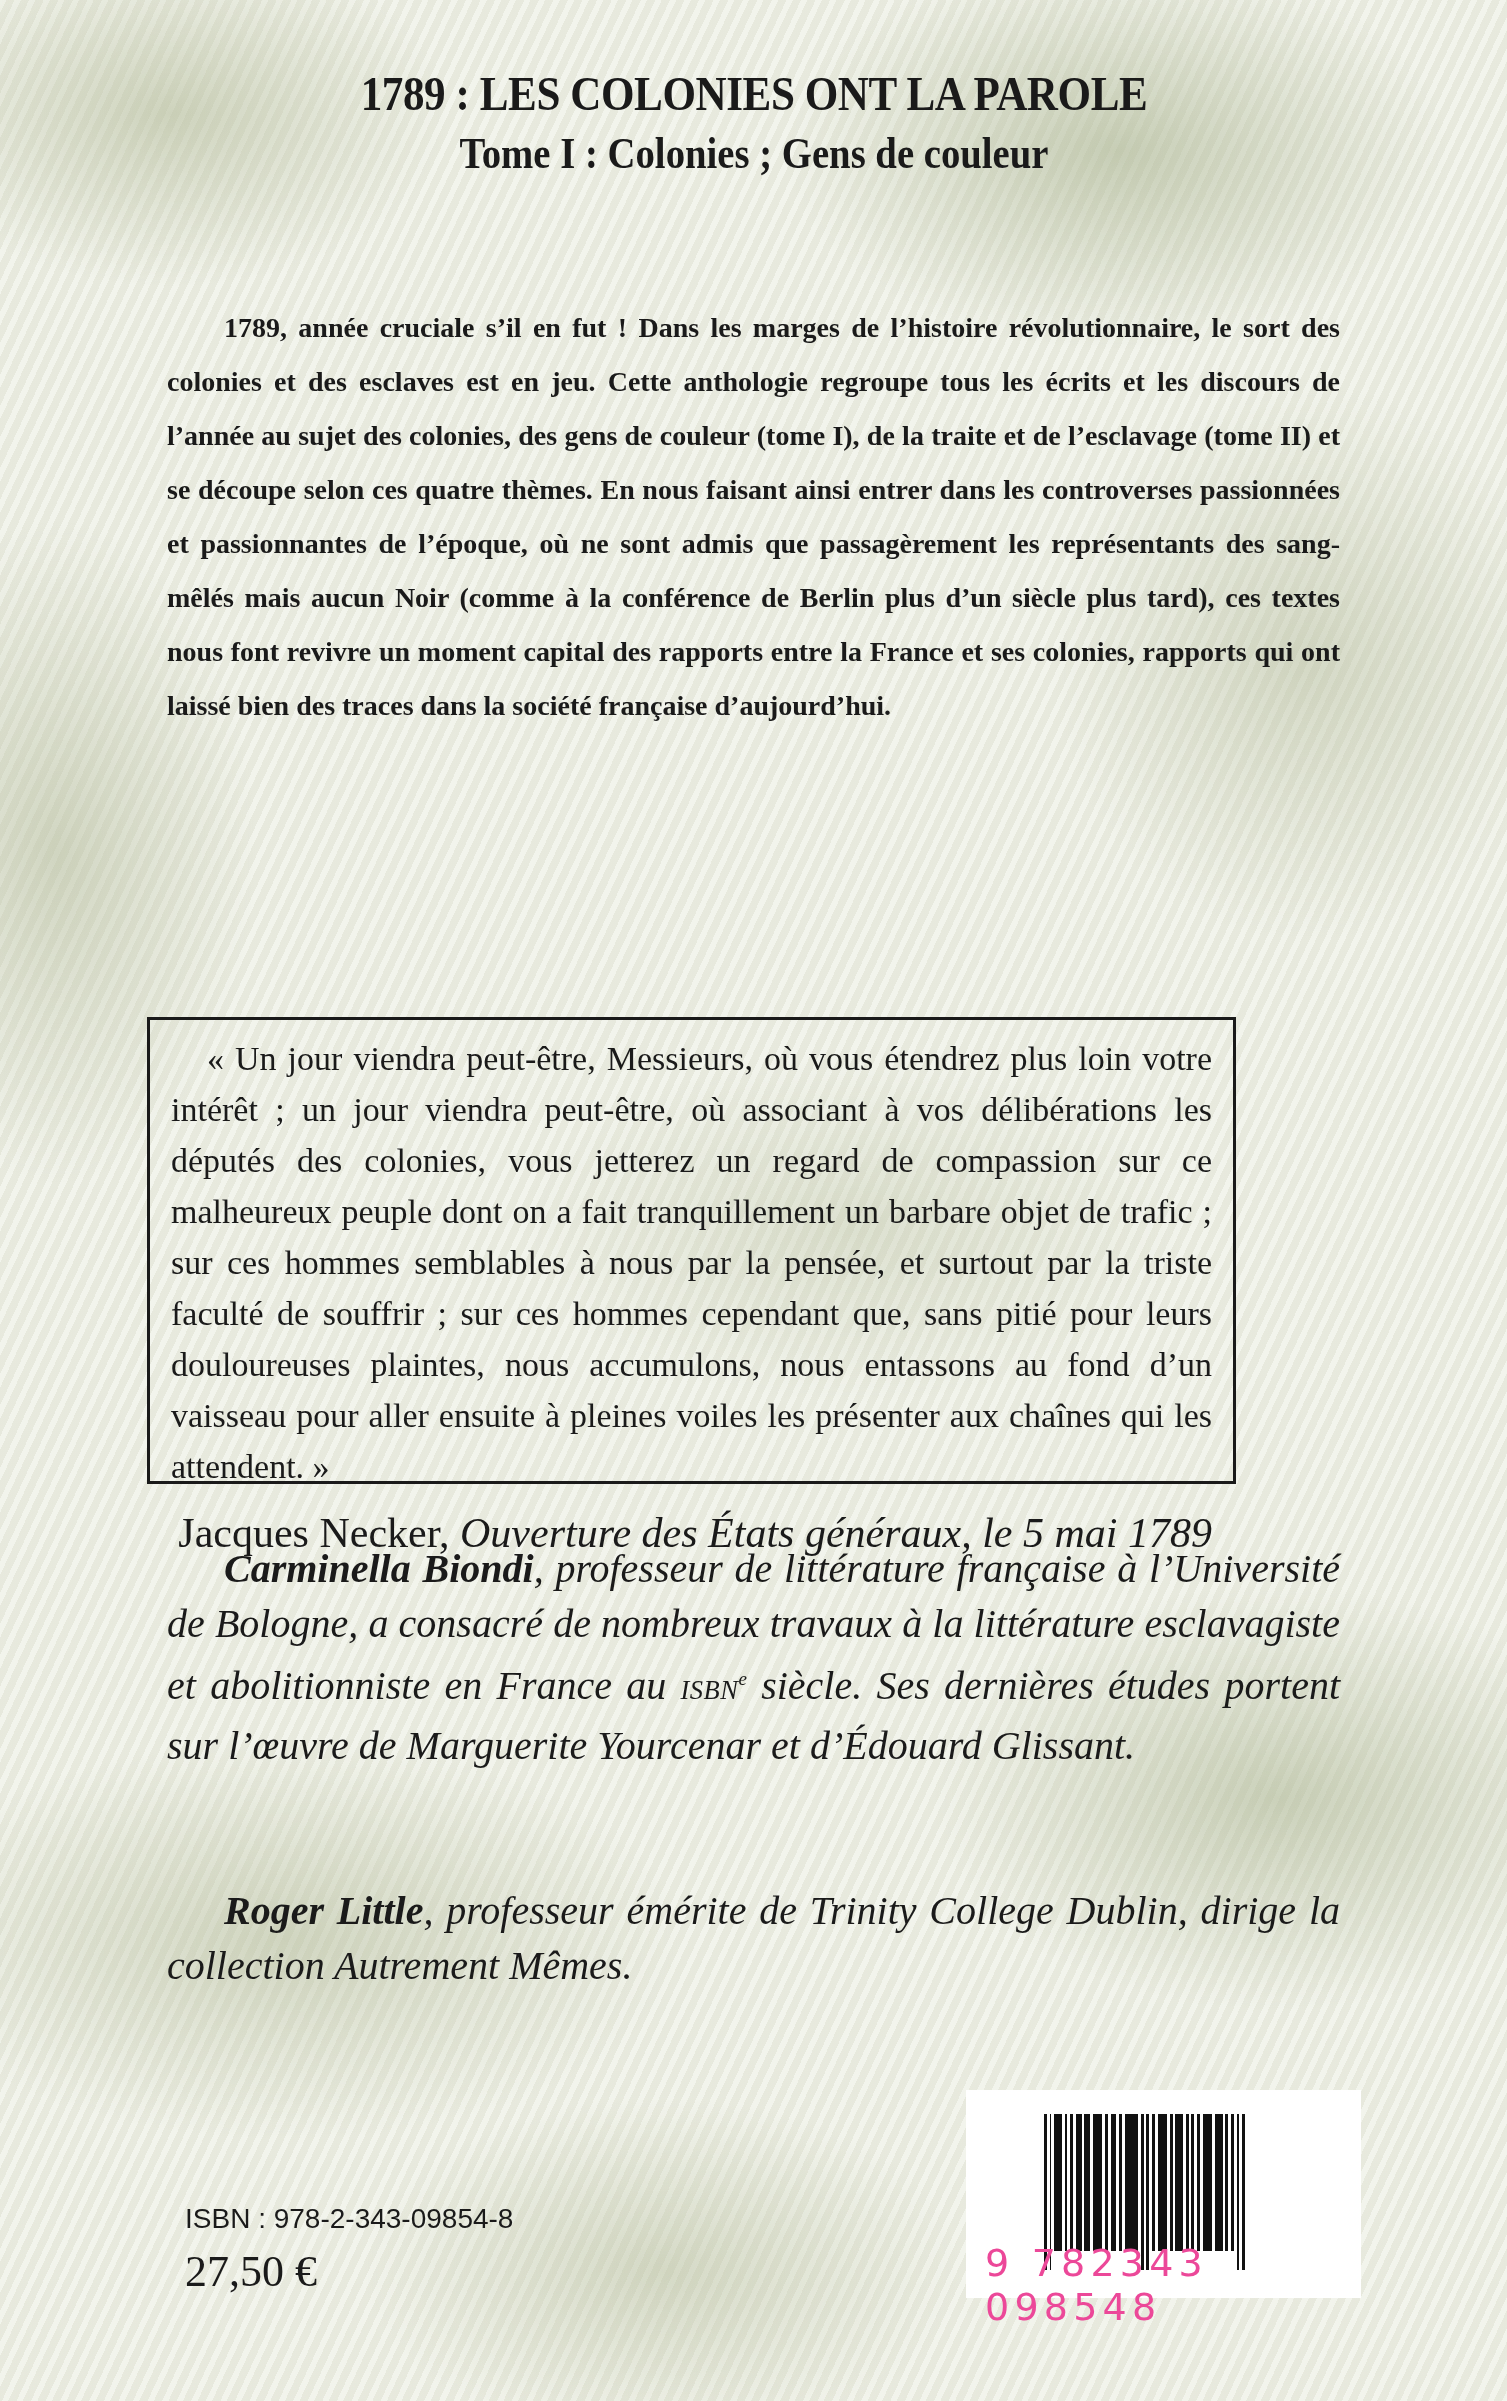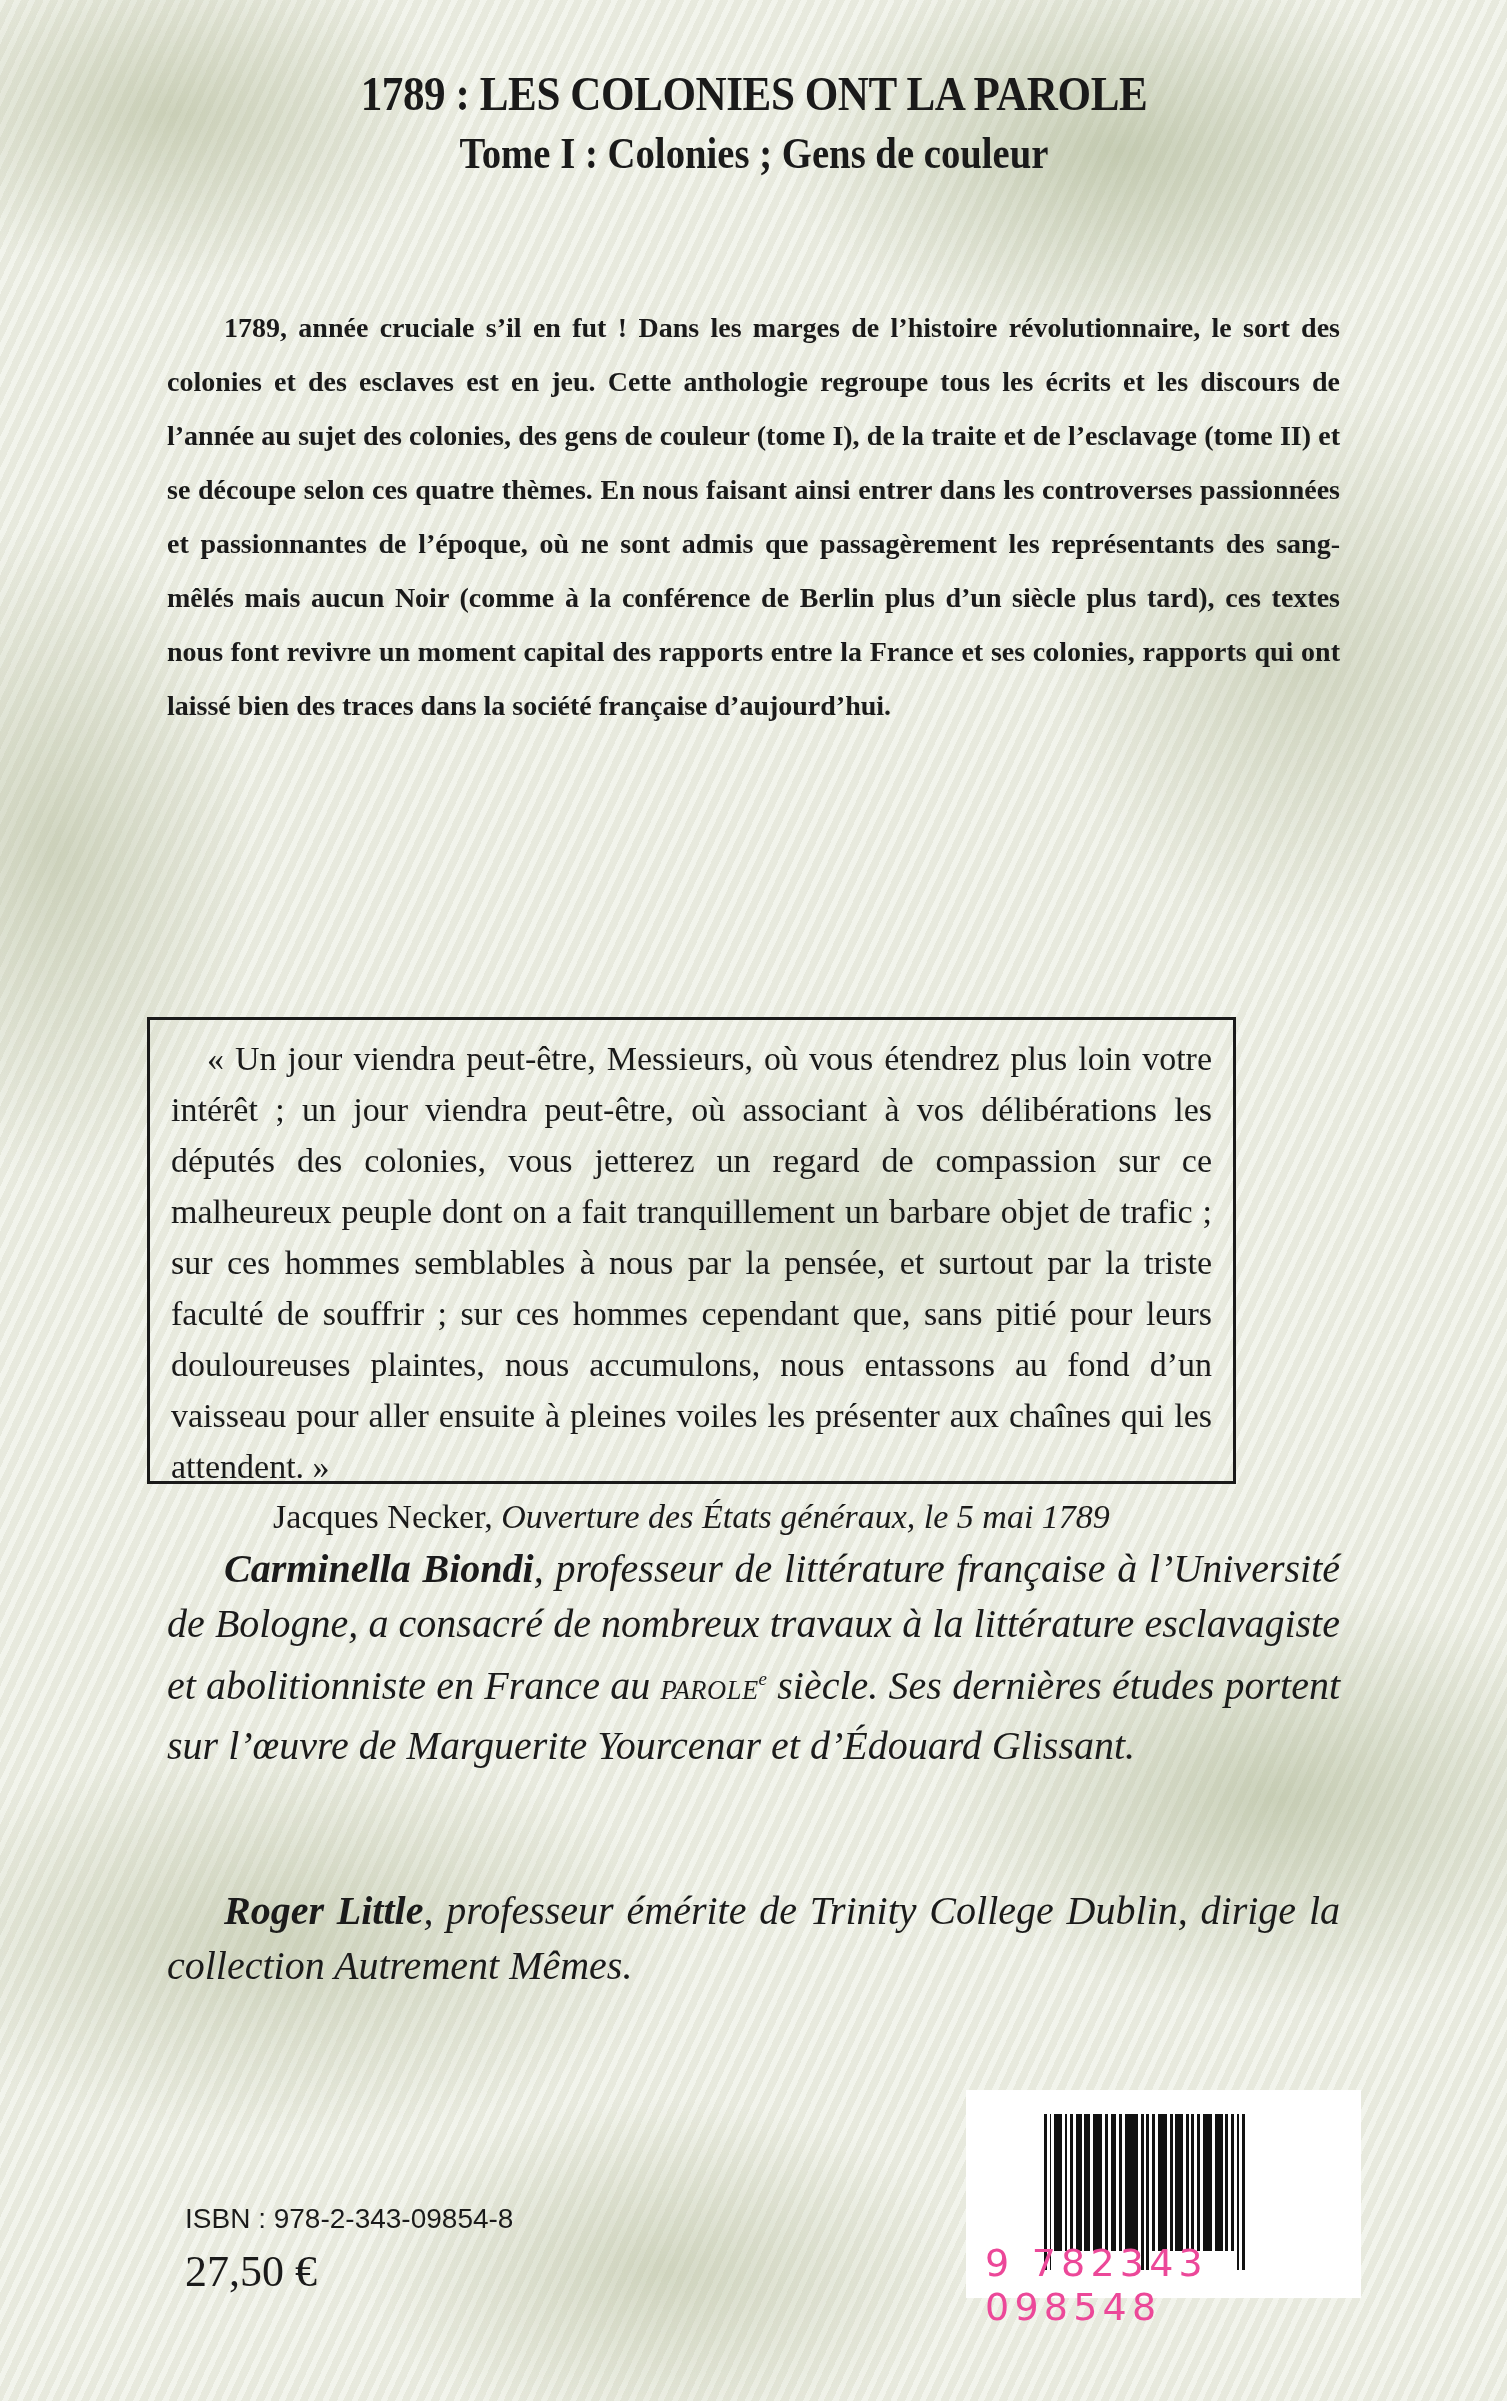--- a/index.html
+++ b/index.html
@@ -23,21 +23,21 @@
   .sub-title { font-weight: bold; font-size: 44px; transform: scaleX(0.88); margin: 3.8px 0 0 0; line-height: 53px; }
   .blurb {
     position: absolute; top: 301px; left: 167px; width: 1173px;
     font-size: 28px; line-height: 54px; text-align: justify; text-indent: 57px; margin: 0; font-weight: bold;
   }
   .quote-box {
     position: absolute; top: 1017px; left: 147px; width: 1089px; height: 467px;
     border: 3.8px solid #1a1a1a; box-sizing: border-box; padding: 13.2px 21px 0 21px;
   }
   .quote-text { font-size: 34px; line-height: 51px; text-align: justify; text-indent: 36px; margin: 0; }
-  .quote-attrib { font-size: 34px; text-align: center; margin: 1px 0 0 0; line-height: 47px; }
+  .quote-attrib { font-size: 42px; text-align: right; margin: 18px 0 0 0; line-height: 47px; }
   .quote-attrib em { font-style: italic; }
   .bio { position: absolute; left: 167px; width: 1173px; font-size: 40px; line-height: 55px; font-style: italic; text-align: justify; text-indent: 57px; margin: 0; }
   .bio b { font-style: italic; font-weight: bold; }
   .bio .sc { font-size: 26.5px; letter-spacing: 0.5px; }
   .bio .sup { font-size: 19px; vertical-align: super; }
   .bio-1 { top: 1541px; }
   .bio-2 { top: 1883px; }
   .isbn { position: absolute; top: 2203px; left: 185px; font-family: "Liberation Sans", "DejaVu Sans", sans-serif; font-size: 28px; }
   .price { position: absolute; top: 2246px; left: 185px; font-size: 44px; }
   .barcode-box { position: absolute; top: 2090px; left: 966px; width: 395px; height: 208px; background: #ffffff; }
@@ -53,21 +53,21 @@
   <h2 class="sub-title">Tome I : Colonies ; Gens de couleur</h2>
 </div>
 
 <p class="blurb">1789, année cruciale s’il en fut ! Dans les marges de l’histoire révolutionnaire, le sort des colonies et des esclaves est en jeu. Cette anthologie regroupe tous les écrits et les discours de l’année au sujet des colonies, des gens de couleur (tome I), de la traite et de l’esclavage (tome II) et se découpe selon ces quatre thèmes. En nous faisant ainsi entrer dans les controverses passionnées et passionnantes de l’époque, où ne sont admis que passagèrement les représentants des sang-mêlés mais aucun Noir (comme à la conférence de Berlin plus d’un siècle plus tard), ces textes nous font revivre un moment capital des rapports entre la France et ses colonies, rapports qui ont laissé bien des traces dans la société française d’aujourd’hui.</p>
 
 <div class="quote-box">
   <p class="quote-text">« Un jour viendra peut-être, Messieurs, où vous étendrez plus loin votre intérêt ; un jour viendra peut-être, où associant à vos délibérations les députés des colonies, vous jetterez un regard de compassion sur ce malheureux peuple dont on a fait tranquillement un barbare objet de trafic ; sur ces hommes semblables à nous par la pensée, et surtout par la triste faculté de souffrir ; sur ces hommes cependant que, sans pitié pour leurs douloureuses plaintes, nous accumulons, nous entassons au fond d’un vaisseau pour aller ensuite à pleines voiles les présenter aux chaînes qui les attendent. »</p>
   <p class="quote-attrib"><span>Jacques Necker, </span><em>Ouverture des États généraux, le 5 mai 1789</em></p>
 </div>
 
-<p class="bio bio-1"><b>Carminella Biondi</b><span>, professeur de littérature française à l’Université de Bologne, a consacré de nombreux travaux à la littérature esclavagiste et abolitionniste en France au </span><span class="sc">PAROLE</span><span class="sup">e</span><span> siècle. Ses dernières études portent sur l’œuvre de Marguerite Yourcenar et d’Édouard Glissant.</span></p>
+<p class="bio bio-1"><b>Carminella Biondi</b><span>, professeur de littérature française à l’Université de Bologne, a consacré de nombreux travaux à la littérature esclavagiste et abolitionniste en France au </span><span class="sc">ISBN</span><span class="sup">e</span><span> siècle. Ses dernières études portent sur l’œuvre de Marguerite Yourcenar et d’Édouard Glissant.</span></p>
 
 <p class="bio bio-2"><b>Roger Little</b><span>, professeur émérite de Trinity College Dublin, dirige la collection Autrement Mêmes.</span></p>
 
 <div class="isbn">ISBN : 978-2-343-09854-8</div>
 <div class="price">27,50 €</div>
 
 <div class="barcode-box">
   <div class="barcode-bars">
     <span style="width:2.8px;height:156px"></span>
       <span style="width:1.9px;height:156px"></span>

